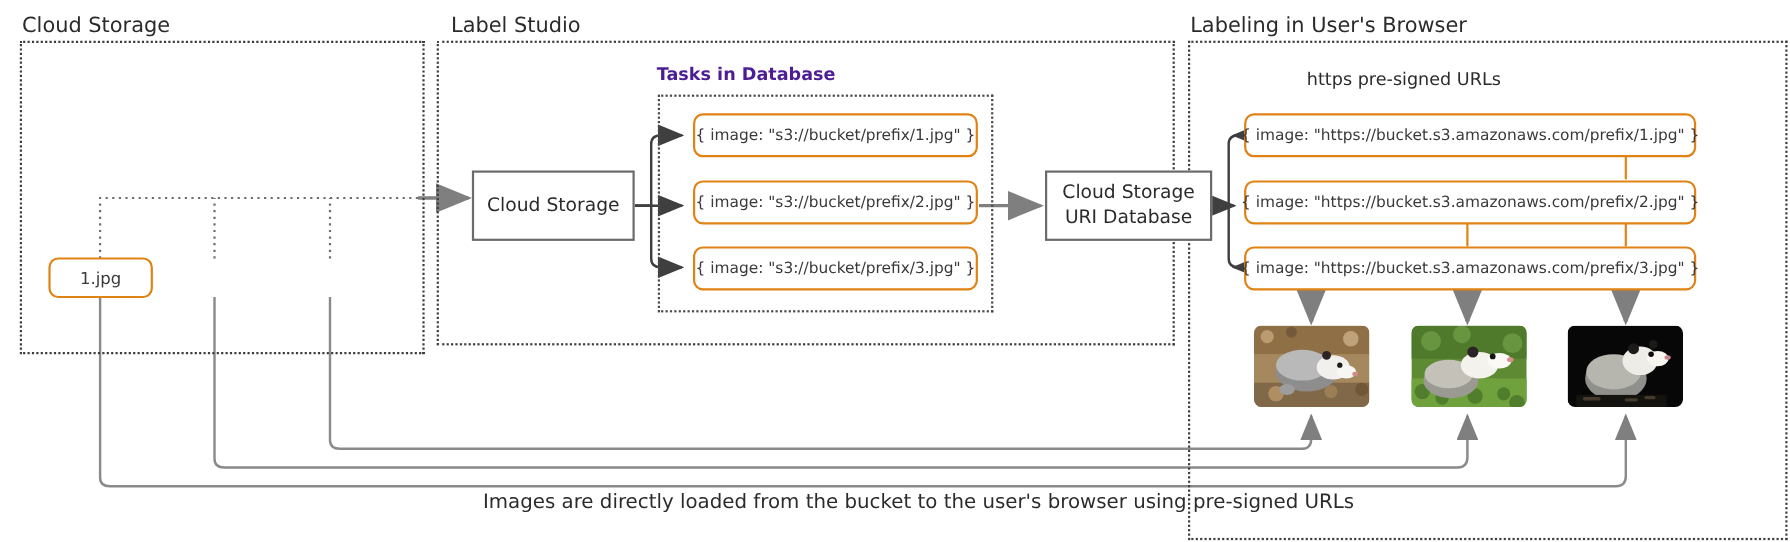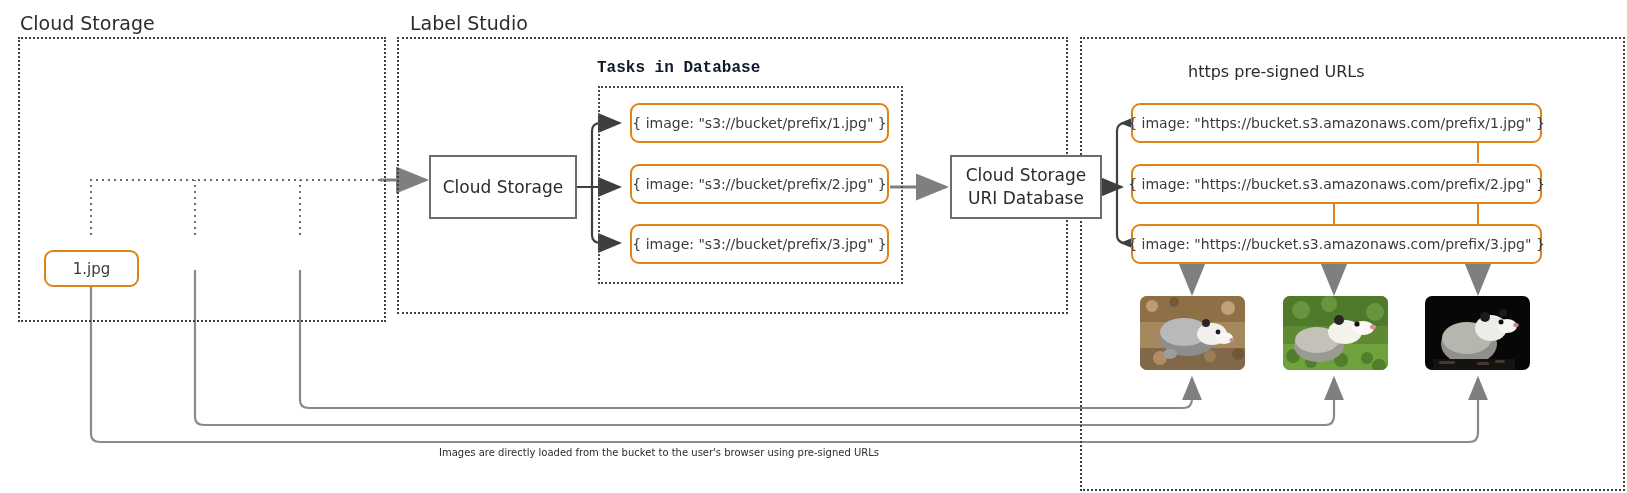--- a/index.html
+++ b/index.html
@@ -33,24 +33,23 @@
   }
   .sub-panel{
     position:absolute;
     border:2px dotted #4a4a4a;
     box-sizing:border-box;
   }
   .sub-title{
     position:absolute;
     font-size:16px;
     font-weight:bold;
-    color:#0f172a;
-    white-space:nowrap;
-    line-height:1;
-    font-family:Liberation Mono, monospace;
+    color:#4c1d95;
+    white-space:nowrap;
+    line-height:1;
   }
   .plain-title{
     position:absolute;
     font-size:16px;
     font-weight:normal;
     color:#2b2b2b;
     white-space:nowrap;
     line-height:1;
   }
 
@@ -62,21 +61,21 @@
     border-radius:9px;
     background:#ffffff;
     display:flex;
     align-items:center;
     justify-content:center;
     font-size:14px;
     color:#3a3a3a;
     white-space:nowrap;
     letter-spacing:0;
   }
-  .node-orange.file{font-size:15px;margin-top:16px;}
+  .node-orange.file{font-size:15px;}
 
   
   .node-grey{
     position:absolute;
     box-sizing:border-box;
     border:2px solid #6b6b6b;
     background:#ffffff;
     display:flex;
     flex-direction:column;
     align-items:center;
@@ -91,21 +90,21 @@
   .thumb{
     position:absolute;
     border-radius:7px;
     overflow:hidden;
     box-sizing:border-box;
   }
   .thumb svg{display:block;width:100%;height:100%;}
 
   .caption{
     position:absolute;
-    font-size:10px;
+    font-size:18px;
     color:#2b2b2b;
     white-space:nowrap;
     line-height:1;
   }
 </style>
 </head>
 <body>
 
 <div id="stage">
 
@@ -162,20 +161,21 @@
       <path d="M91,270 L91,434 Q91,442 100,442 L1469,442 Q1478,442 1478,433 L1478,378" marker-end="url(#ahGreyUp)"></path>
     </g>
   </svg>
 
   <div class="panel-title" style="left:20px; top:14px;">Cloud Storage</div>
   <div class="panel" style="left:18px; top:37px; width:368px; height:285px;"></div>
 
   <div class="panel-title" style="left:399px; top:14px;margin-left:11px;">Label Studio</div>
   <div class="panel" style="left:397px; top:37px; width:671px; height:277px;"></div>
 
+  <div class="panel-title" style="left:1082px; top:14px;">Labeling in User's Browser</div>
   <div class="panel" style="left:1080px; top:37px; width:545px; height:454px;"></div>
 
   <div class="sub-title" style="left:597px; top:60px;">Tasks in Database</div>
   <div class="sub-panel" style="left:598px; top:86px; width:305px; height:198px;"></div>
 
   <div class="plain-title" style="left:1188px; top:64px;">https pre-signed URLs</div>
 
   <div class="node-orange file" style="left:44px; top:234px; width:95px; height:37px;">
     <span>1.jpg</span>
   </div>

